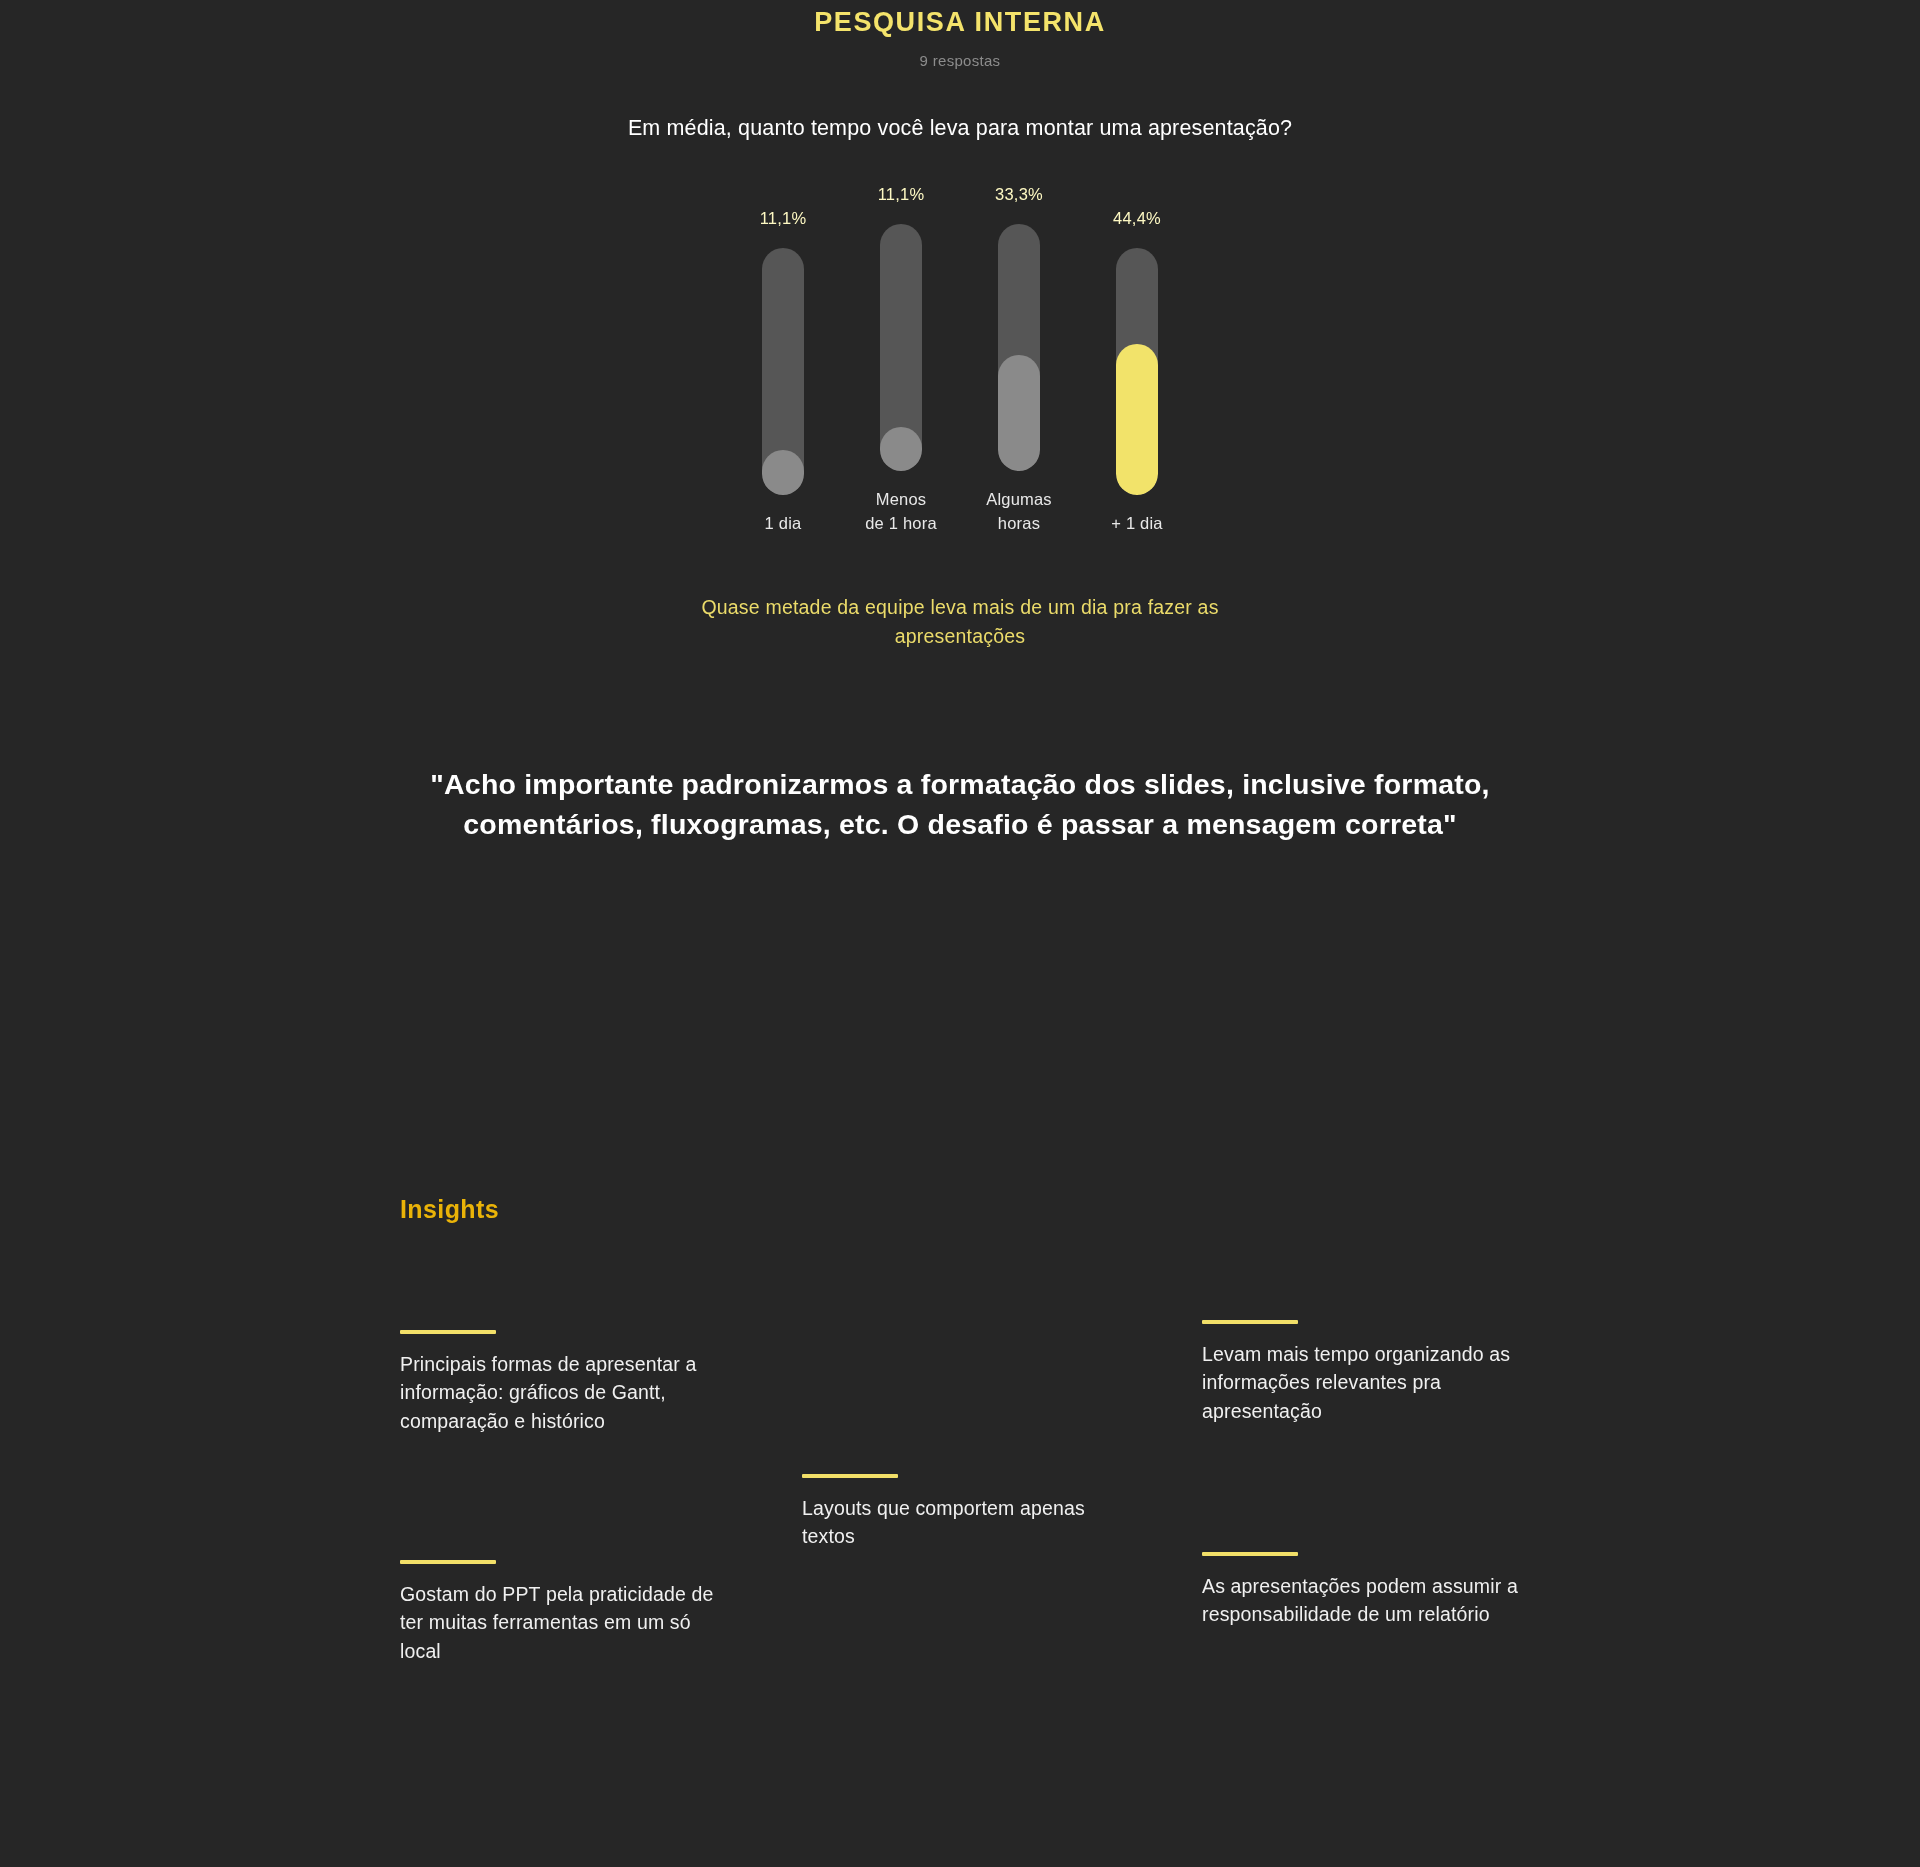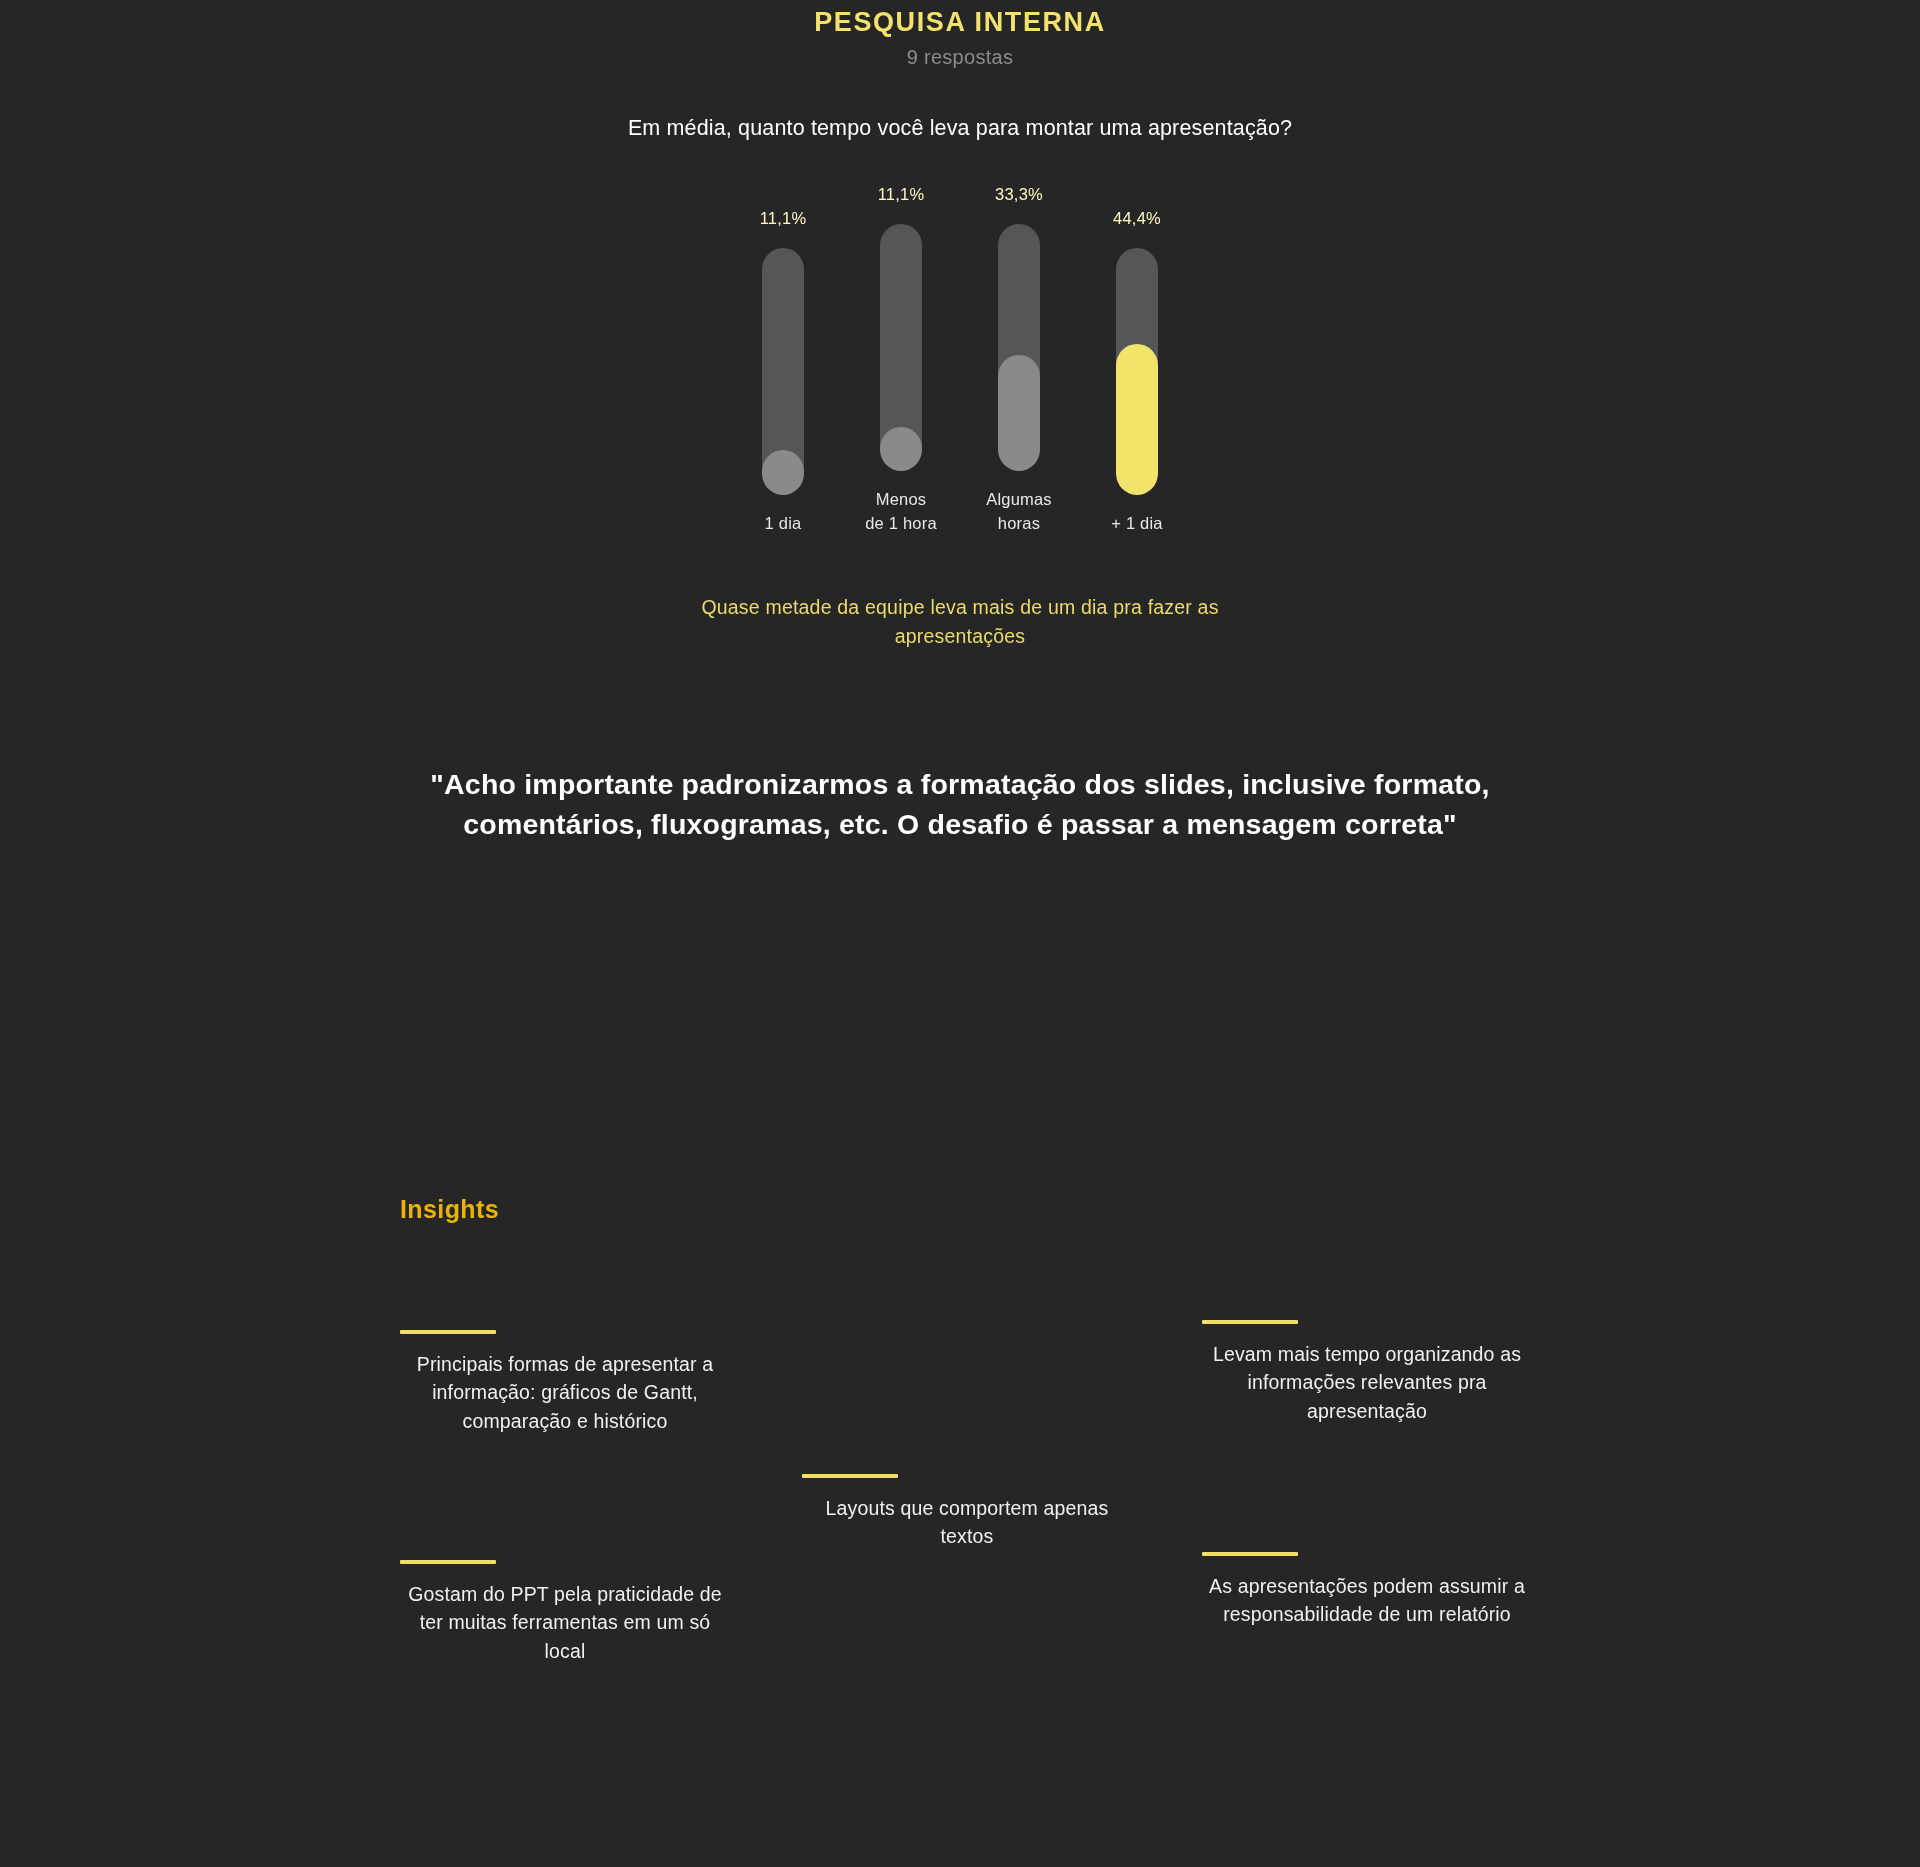--- a/index.html
+++ b/index.html
@@ -27,23 +27,23 @@
     padding-top: 6px;
   }
   .deck-title {
     font-size: 27px;
     font-weight: bold;
     letter-spacing: 1.6px;
     color: #F4E36B;
     line-height: 1.2;
   }
   .deck-subtitle {
-    font-size: 20px;
+    font-size: 15px;
     color: #8C8C8C;
-    margin-top: 8px;
+    margin-top: 14px;
     letter-spacing: 0.3px;
   }
 
   
   .question {
     margin: 44px auto 0;
     width: 720px;
     text-align: center;
     font-size: 21.5px;
     line-height: 1.48;
@@ -143,21 +143,20 @@
     height: 4px;
     background: #F2DF68;
     margin-bottom: 16px;
     border-radius: 1px;
   }
   .insight-text {
     font-size: 19.5px;
     line-height: 1.45;
     color: #F0F0F0;
     letter-spacing: 0.15px;
-    text-align: center;
   }
 
   .insight-1 { left: 400px; top: 1330px; }
   .insight-2 { left: 400px; top: 1560px; }
   .insight-3 { left: 802px; top: 1474px; }
   .insight-4 { left: 1202px; top: 1320px; }
   .insight-5 { left: 1202px; top: 1552px; }
 </style>
 </head>
 <body>

